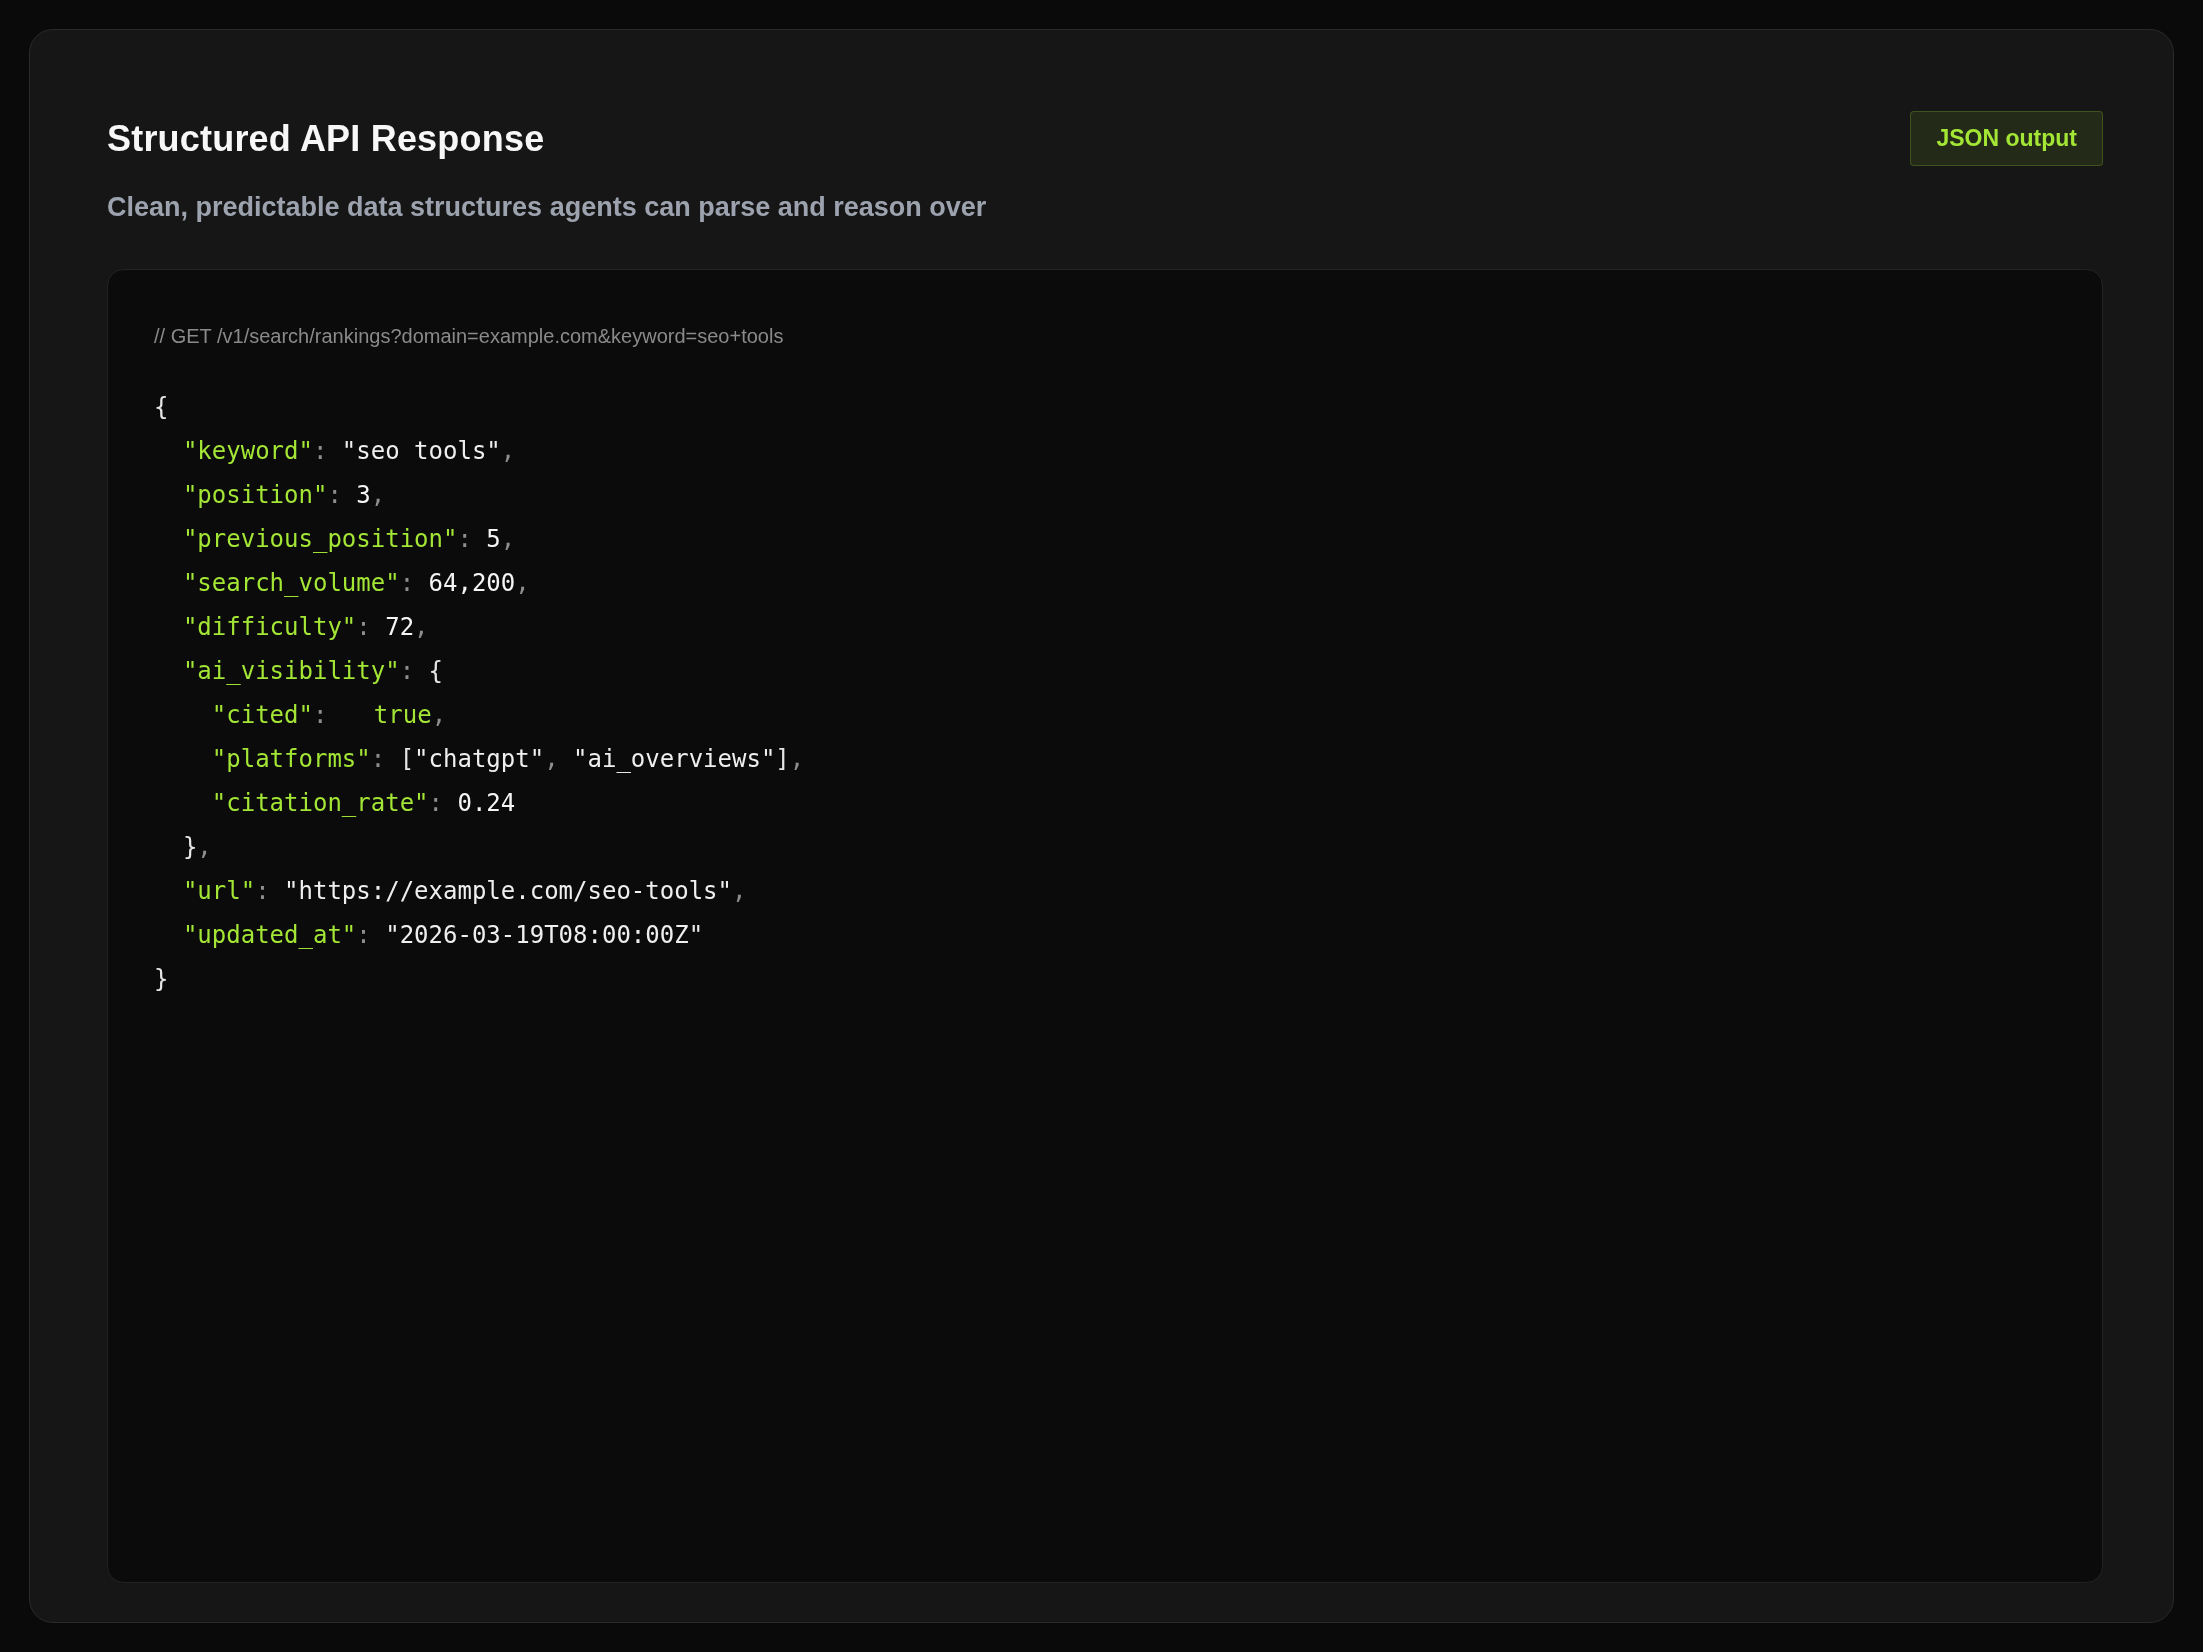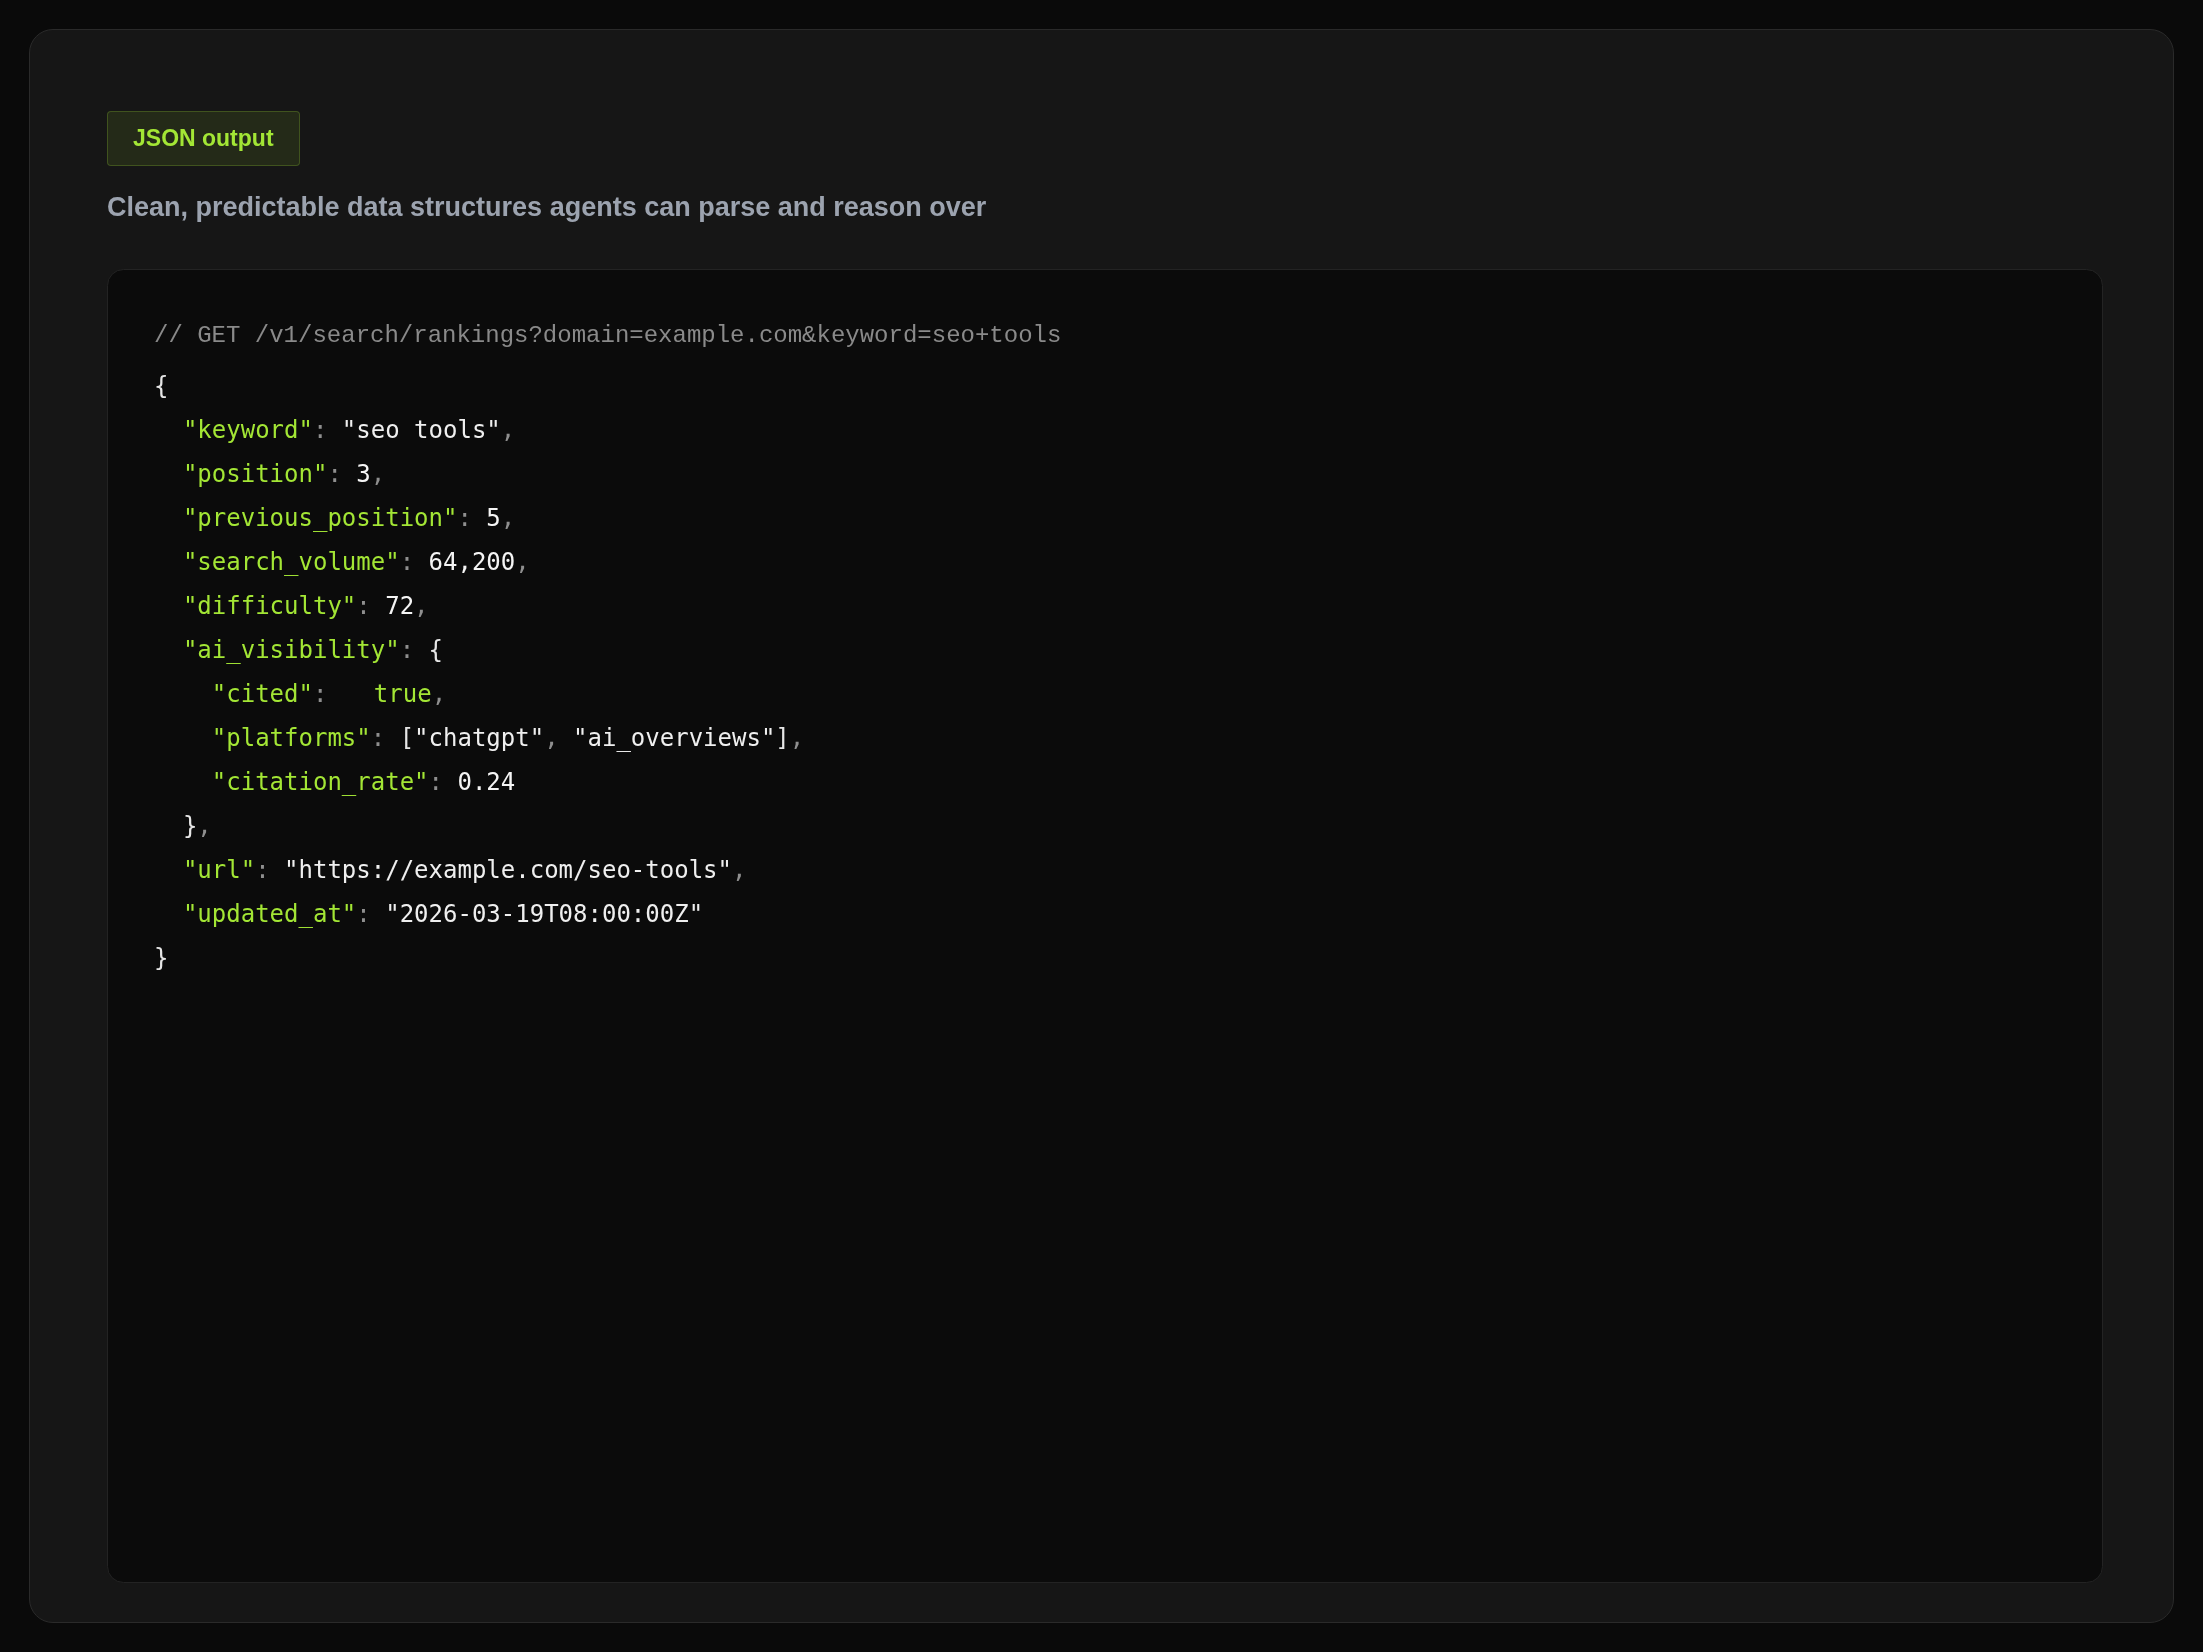--- a/index.html
+++ b/index.html
@@ -63,26 +63,26 @@
   .code-panel{
     margin-top:46px;
     flex:1;
     background:var(--panel-bg);
     border:0.9px solid var(--panel-border);
     border-radius:16.5px;
     padding:44px 46px;
     overflow:hidden;
   }
   .code-comment{
-    font-family:Liberation Mono, monospace;
-    font-size:24px;
+    font-family:Liberation Sans, sans-serif;
+    font-size:20px;
     line-height:44px;
     color:var(--comment);
     white-space:pre;
-    margin-bottom:6px;
+    margin-bottom:27px;
   }
   .code-lines{
     font-family:"DejaVu Sans Mono","Liberation Mono",monospace;
     font-size:24px;
     line-height:44px;
     white-space:pre;
   }
   .code-line{white-space:pre;}
   .tk-key{color:var(--accent);}
   .tk-bool{color:var(--accent);margin-left:32px;}
@@ -90,20 +90,21 @@
   .tk-num{color:#f5f5f5;}
   .tk-brace{color:#e6e6e6;}
   .tk-punct{color:var(--punct);}
   .tk-ws{color:var(--punct);}
 </style>
 </head>
 <body>
 
 <div class="card">
   <div class="card-header">
+    <h1 class="card-title">Structured API Response</h1>
     <span class="badge">JSON output</span>
   </div>
   <p class="card-subtitle">Clean, predictable data structures agents can parse and reason over</p>
   <div class="code-panel">
     <div class="code-comment">// GET /v1/search/rankings?domain=example.com&amp;keyword=seo+tools</div>
     <div class="code-lines"><div class="code-line"><span class="tk-brace">{</span></div><div class="code-line"><span class="tk-ws">  </span><span class="tk-key">"keyword"</span><span class="tk-punct">: </span><span class="tk-str">"seo tools"</span><span class="tk-punct">,</span></div><div class="code-line"><span class="tk-ws">  </span><span class="tk-key">"position"</span><span class="tk-punct">: </span><span class="tk-num">3</span><span class="tk-punct">,</span></div><div class="code-line"><span class="tk-ws">  </span><span class="tk-key">"previous_position"</span><span class="tk-punct">: </span><span class="tk-num">5</span><span class="tk-punct">,</span></div><div class="code-line"><span class="tk-ws">  </span><span class="tk-key">"search_volume"</span><span class="tk-punct">: </span><span class="tk-num">64,200</span><span class="tk-punct">,</span></div><div class="code-line"><span class="tk-ws">  </span><span class="tk-key">"difficulty"</span><span class="tk-punct">: </span><span class="tk-num">72</span><span class="tk-punct">,</span></div><div class="code-line"><span class="tk-ws">  </span><span class="tk-key">"ai_visibility"</span><span class="tk-punct">: </span><span class="tk-brace">{</span></div><div class="code-line"><span class="tk-ws">    </span><span class="tk-key">"cited"</span><span class="tk-punct">: </span><span class="tk-bool">true</span><span class="tk-punct">,</span></div><div class="code-line"><span class="tk-ws">    </span><span class="tk-key">"platforms"</span><span class="tk-punct">: </span><span class="tk-brace">[</span><span class="tk-str">"chatgpt"</span><span class="tk-punct">, </span><span class="tk-str">"ai_overviews"</span><span class="tk-brace">]</span><span class="tk-punct">,</span></div><div class="code-line"><span class="tk-ws">    </span><span class="tk-key">"citation_rate"</span><span class="tk-punct">: </span><span class="tk-num">0.24</span></div><div class="code-line"><span class="tk-ws">  </span><span class="tk-brace">}</span><span class="tk-punct">,</span></div><div class="code-line"><span class="tk-ws">  </span><span class="tk-key">"url"</span><span class="tk-punct">: </span><span class="tk-str">"https://example.com/seo-tools"</span><span class="tk-punct">,</span></div><div class="code-line"><span class="tk-ws">  </span><span class="tk-key">"updated_at"</span><span class="tk-punct">: </span><span class="tk-str">"2026-03-19T08:00:00Z"</span></div><div class="code-line"><span class="tk-brace">}</span></div></div>
   </div>
 </div>
 
 

